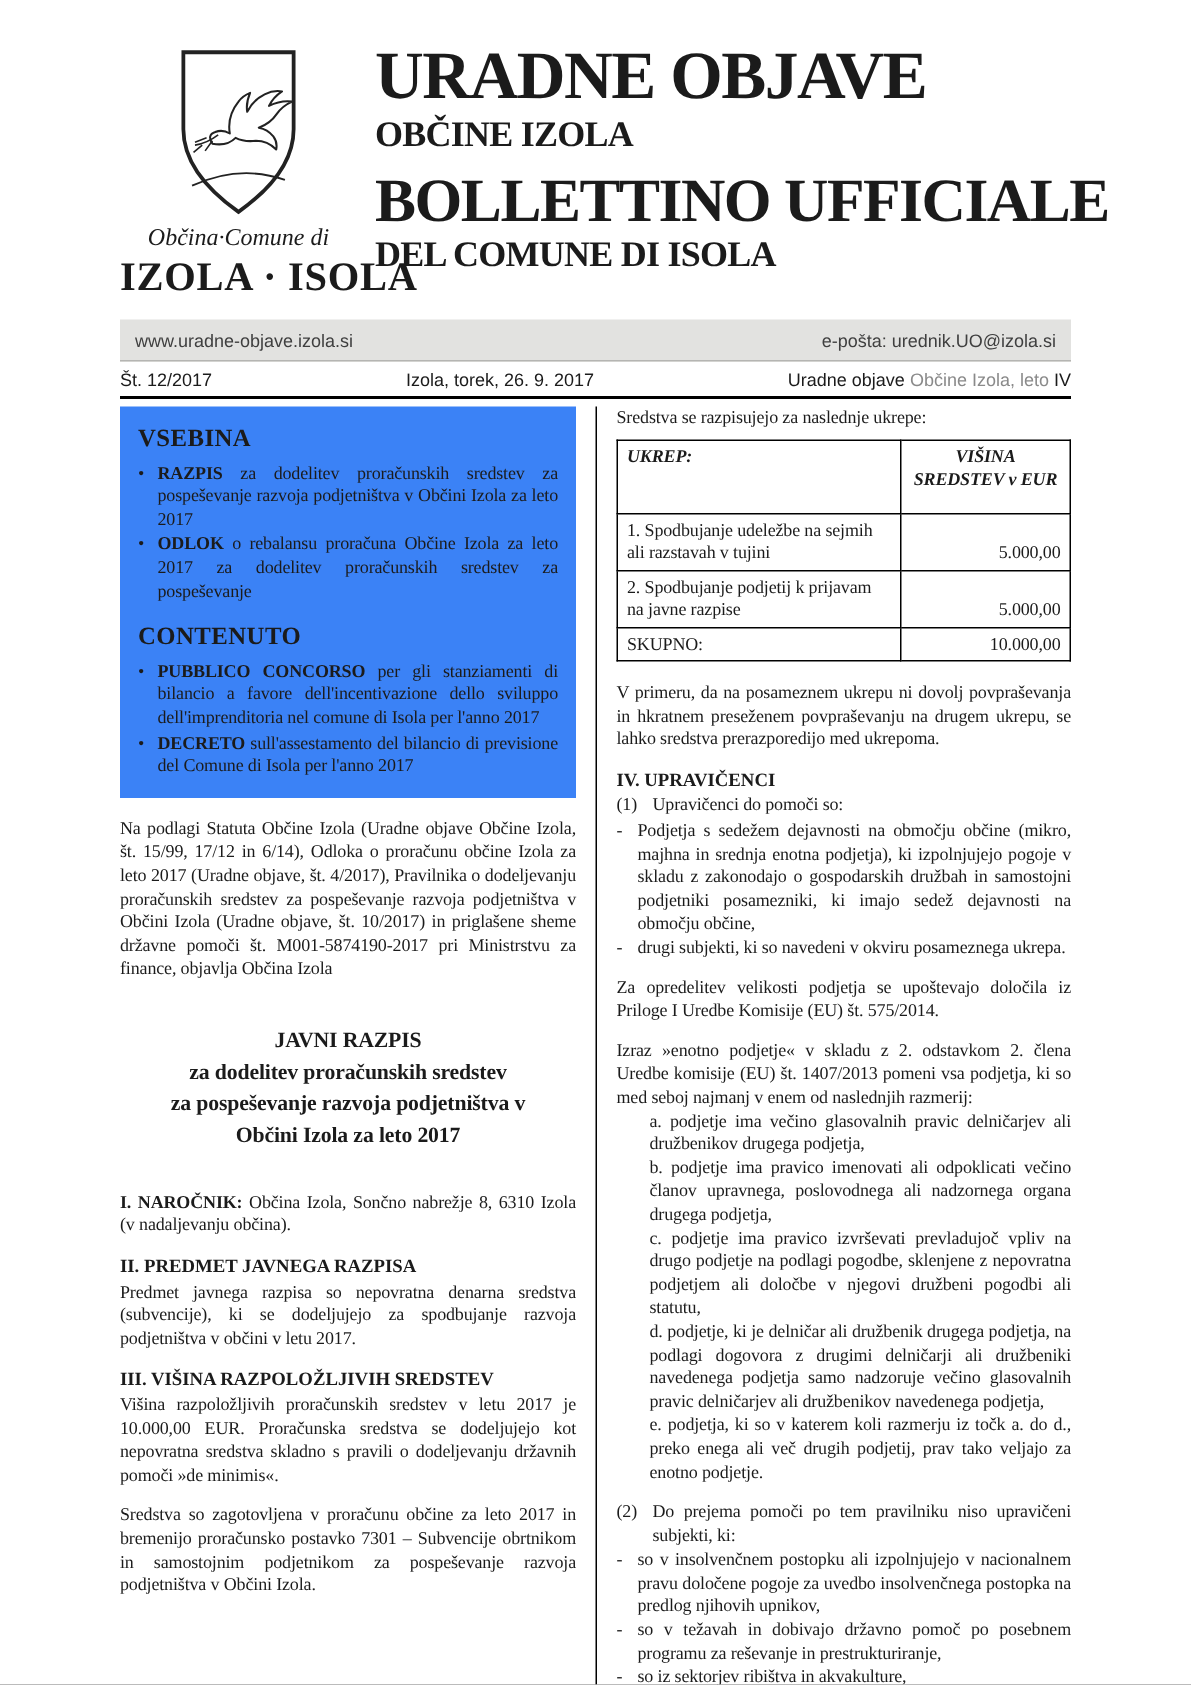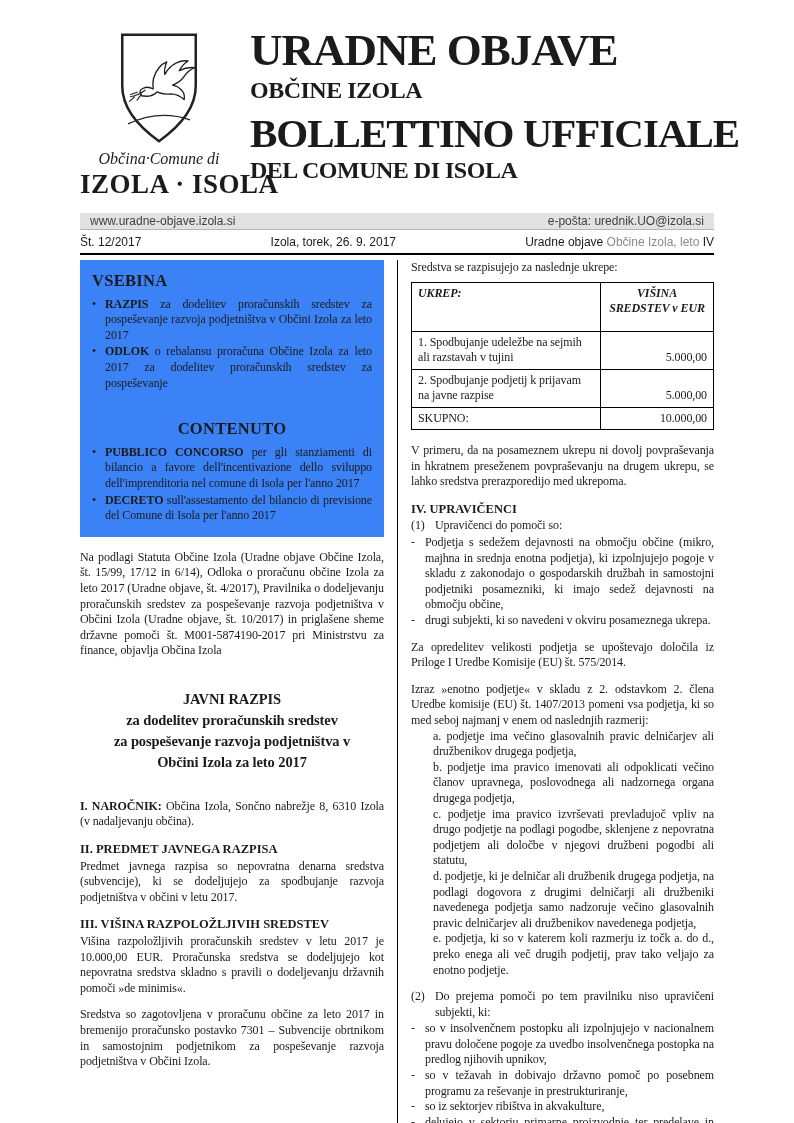--- a/index.html
+++ b/index.html
@@ -16,21 +16,21 @@
   .logo-sub1{font-style:italic;font-size:16px;margin-top:2px;white-space:nowrap;}
   .logo-sub2{font-size:27px;font-weight:bold;letter-spacing:.5px;margin-top:1px;white-space:nowrap;}
   .titles{margin-left:12px;padding-top:2px;}
   .t-big{font-weight:bold;letter-spacing:-1px;line-height:1.02;white-space:nowrap;}
   .t1{font-size:45px;}
   .t2{font-size:24px;font-weight:bold;letter-spacing:-.5px;margin-top:3px;white-space:nowrap;}
   .t3{font-size:41px;margin-top:9px;}
   .t4{font-size:24px;font-weight:bold;letter-spacing:-.5px;margin-top:2px;white-space:nowrap;}
   
   .graybar{
-    margin:13px 80px 0 80px;height:17px;background:#e2e2e0;border-bottom:1px solid #b5b5b2;
+    margin:13px 80px 0 80px;height:28px;background:#e2e2e0;border-bottom:1px solid #b5b5b2;
     display:flex;justify-content:space-between;align-items:center;padding:0 10px;box-sizing:border-box;
     font-family:"Liberation Sans",sans-serif;font-size:12px;color:#3f3f3f;
   }
   .metarow{
     margin:0 80px;height:23px;display:flex;justify-content:space-between;align-items:center;
     font-family:"Liberation Sans",sans-serif;font-size:12px;color:#1b1b1b;
     border-bottom:2.5px solid #000;
   }
   .metarow b{font-weight:normal;}
   .meta-muted{color:#8a8a8a;}
@@ -106,21 +106,21 @@
       <div class="tocbox">
         <div class="toc-head">VSEBINA</div>
         <div class="toc-item">
           <span class="blt">•</span>
           <span class="ti"><b>RAZPIS</b><span> za dodelitev proračunskih sredstev za pospeševanje razvoja podjetništva v Občini Izola za leto 2017</span></span>
         </div>
         <div class="toc-item">
           <span class="blt">•</span>
           <span class="ti"><b>ODLOK</b><span> o rebalansu proračuna Občine Izola za leto 2017 za dodelitev proračunskih sredstev za pospeševanje</span></span>
         </div>
-        <div class="toc-head" style="margin-top:30px;text-align:center;">CONTENUTO</div>
+        <div class="toc-head" style="margin-top:14px;">CONTENUTO</div>
         <div class="toc-item">
           <span class="blt">•</span>
           <span class="ti"><b>PUBBLICO CONCORSO</b><span> per gli stanziamenti di bilancio a favore dell'incentivazione dello sviluppo dell'imprenditoria nel comune di Isola per l'anno 2017</span></span>
         </div>
         <div class="toc-item">
           <span class="blt">•</span>
           <span class="ti"><b>DECRETO</b><span> sull'assestamento del bilancio di previsione del Comune di Isola per l'anno 2017</span></span>
         </div>
       </div>
 

